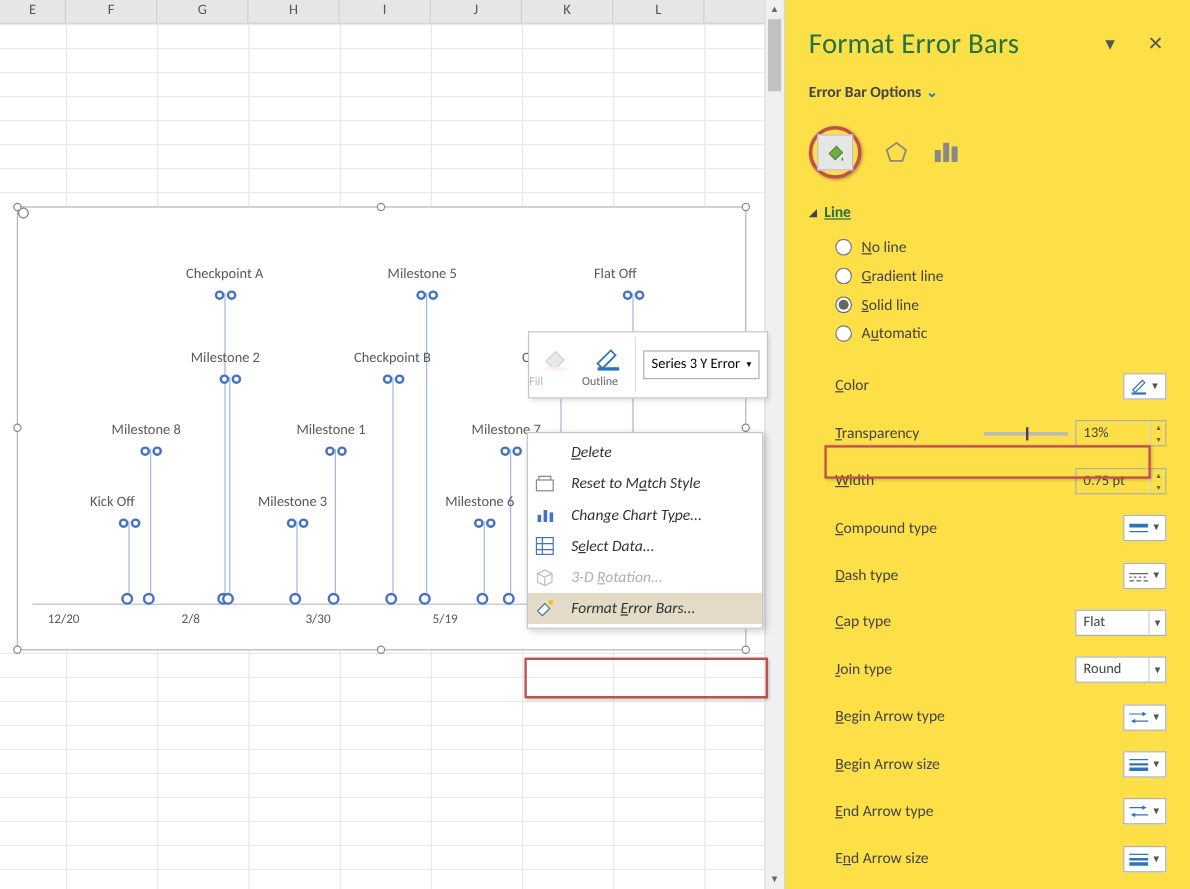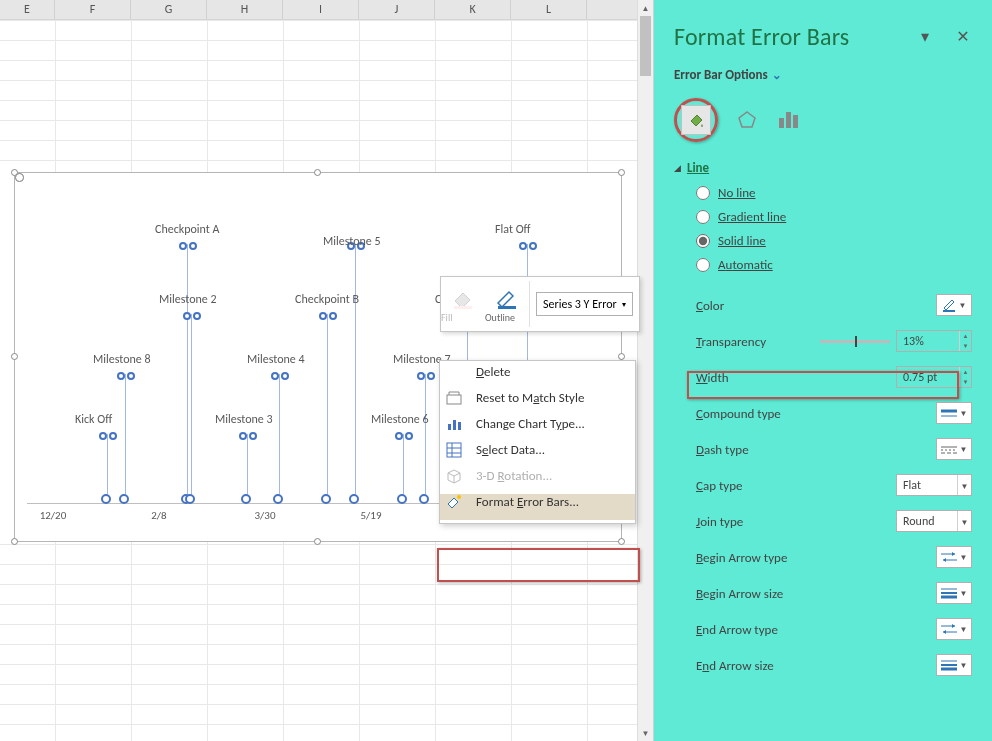--- a/index.html
+++ b/index.html
@@ -61,48 +61,48 @@
 .mini-toolbar .mbtn .icn { display:block; margin:0 auto 2px; width:24px; height:20px; }
 .mini-toolbar .sep { width:1px; align-self:stretch; background:#e0e0e0; margin:4px 0;}
 .mini-toolbar .combo { flex:1; margin:0 6px; height:24px; border:1px solid #b0b0b0; background:#fff; display:flex; align-items:center; justify-content:space-between; padding:0 6px; font-size:12px; }
 .mini-toolbar .disabled { opacity:0.45; }
 
 
 .context-menu {
   position:absolute; left:439px; top:360px; width:197px; background:#fff; border:1px solid #c6c6c6; box-shadow:2px 2px 6px rgba(0,0,0,0.2);
   padding:3px 0;
 }
-.context-menu .mi { display:flex; align-items:flex-start; height:26px; padding:0 10px 0 6px; font-size:13px; color:#333; }
+.context-menu .mi { display:flex; align-items:center; height:26px; padding:0 10px 0 6px; font-size:13px; color:#333;font-style:italic; }
 .context-menu .mi .micn { width:22px; text-align:center; margin-right:8px; }
 .context-menu .mi.disabled { color:#b0b0b0; }
 .context-menu .mi.hilite { background:#e3dbc8; }
 .ctx-hl-border { position:absolute; left:437px; top:548px; width:203px; height:34px; border:2px solid #c0504d; box-shadow:1px 1px 3px rgba(0,0,0,0.3); pointer-events:none; }
 .und { text-decoration: underline; }
 
 
 .pane {
-  width: 338px; background:#5eead4; display:flex; flex-direction:column; padding:0 20px;
+  width: 338px; background:#fde047; display:flex; flex-direction:column; padding:0 20px;justify-content:space-between;
 }
 .pane-head { display:flex; align-items:center; margin:22px 0 16px; }
 .pane-title { color:#217346; font-size:24px; font-weight:400; flex:1; letter-spacing:0.2px; }
 .pane-head .carbtn, .pane-head .closebtn { width:18px; text-align:center; color:#555; font-size:16px; }
 .pane-sub { font-size:13px; font-weight:700; color:#444; }
 .pane-sub .chev { color:#2e75b6; margin-left:4px; font-size:12px; }
 
 .icon-row { display:flex; gap:16px; margin:16px 0 18px; align-items:center; }
 .icon-btn { width:26px; height:26px; display:flex; align-items:center; justify-content:center; }
 .icon-circle { position:relative; width:44px; height:44px; border:3px solid #c0504d; border-radius:50%; display:flex; align-items:center; justify-content:center; box-shadow:1px 1px 3px rgba(0,0,0,0.3); }
 .icon-circle .icon-btn { background:#e6e6e6; border:1px solid #c0c0c0; width:30px; height:30px; }
 
 .section-hdr { display:flex; align-items:center; gap:6px; margin-bottom:10px; }
 .section-hdr .tri { color:#444; font-size:9px; }
 .section-hdr .lbl { font-size:13px; font-weight:700; text-decoration:underline; color:#217346; }
 
 .radios { margin-left:22px; display:flex; flex-direction:column; gap:9px; margin-bottom:22px; }
-.radios label { display:flex; align-items:center; gap:8px; font-size:13px; color:#444;text-decoration:underline; }
+.radios label { display:flex; align-items:center; gap:8px; font-size:13px; color:#444; }
 .radios input { accent-color:#666; width:14px; height:14px; }
 
 .proprow { display:flex; align-items:center; margin:0 0 14px 22px; font-size:13px; color:#444; }
 .proprow .plab { flex:1; }
 .proprow .slider-track { width:70px; height:3px; background:#bbb; position:relative; margin-right:6px; }
 .proprow .slider-thumb { position:absolute; width:2px; height:11px; background:#444; top:-4px; }
 .proprow .valbox { width:76px; height:22px; border:1px solid #b0b0b0; display:flex; align-items:center; }
 .proprow .valbox span { flex:1; padding-left:6px; font-size:12px; }
 .proprow .spinners { width:12px; display:flex; flex-direction:column; font-size:6px; color:#666; text-align:center; border-left:1px solid #d0d0d0; }
 .proprow .spinners div { height:10px; line-height:10px; }
@@ -218,35 +218,35 @@
             <div class="marker" style="left:-6px"></div>
             <div class="errtopmark" style="left:-8px;bottom:64px"></div>
             <div class="errtopmark2" style="left:2px;bottom:64px"></div>
             <div class="plabel" style="left:-32px;bottom:78px">Milestone 3</div>
           </div>
           <div class="point" style="left: 252px; bottom: 12px; width: 1px; height: 130px;">
             <div class="errbar" style="height:120px"></div>
             <div class="marker" style="left:-6px"></div>
             <div class="errtopmark" style="left:-8px;bottom:124px"></div>
             <div class="errtopmark2" style="left:2px;bottom:124px"></div>
-            <div class="plabel" style="left:-32px;bottom:138px">Milestone 4</div>
+            <div class="plabel" style="left:-32px;bottom:138px">Milestone 1</div>
           </div>
           <div class="point" style="left: 300px; bottom: 12px; width: 1px; height: 190px;">
             <div class="errbar" style="height:180px"></div>
             <div class="marker" style="left:-6px"></div>
             <div class="errtopmark" style="left:-8px;bottom:184px"></div>
             <div class="errtopmark2" style="left:2px;bottom:184px"></div>
             <div class="plabel" style="left:-32px;bottom:198px">Checkpoint B</div>
           </div>
           <div class="point" style="left: 328px; bottom: 12px; width: 1px; height: 260px;">
             <div class="errbar" style="height:250px"></div>
             <div class="marker" style="left:-6px"></div>
             <div class="errtopmark" style="left:-8px;bottom:254px"></div>
             <div class="errtopmark2" style="left:2px;bottom:254px"></div>
-            <div class="plabel" style="left:-32px;bottom:256px">Milestone 5</div>
+            <div class="plabel" style="left:-32px;bottom:268px">Milestone 5</div>
           </div>
           <div class="point" style="left: 376px; bottom: 12px; width: 1px; height: 70px;">
             <div class="errbar" style="height:60px"></div>
             <div class="marker" style="left:-6px"></div>
             <div class="errtopmark" style="left:-8px;bottom:64px"></div>
             <div class="errtopmark2" style="left:2px;bottom:64px"></div>
             <div class="plabel" style="left:-32px;bottom:78px">Milestone 6</div>
           </div>
           <div class="point" style="left: 398px; bottom: 12px; width: 1px; height: 130px;">
             <div class="errbar" style="height:120px"></div>

